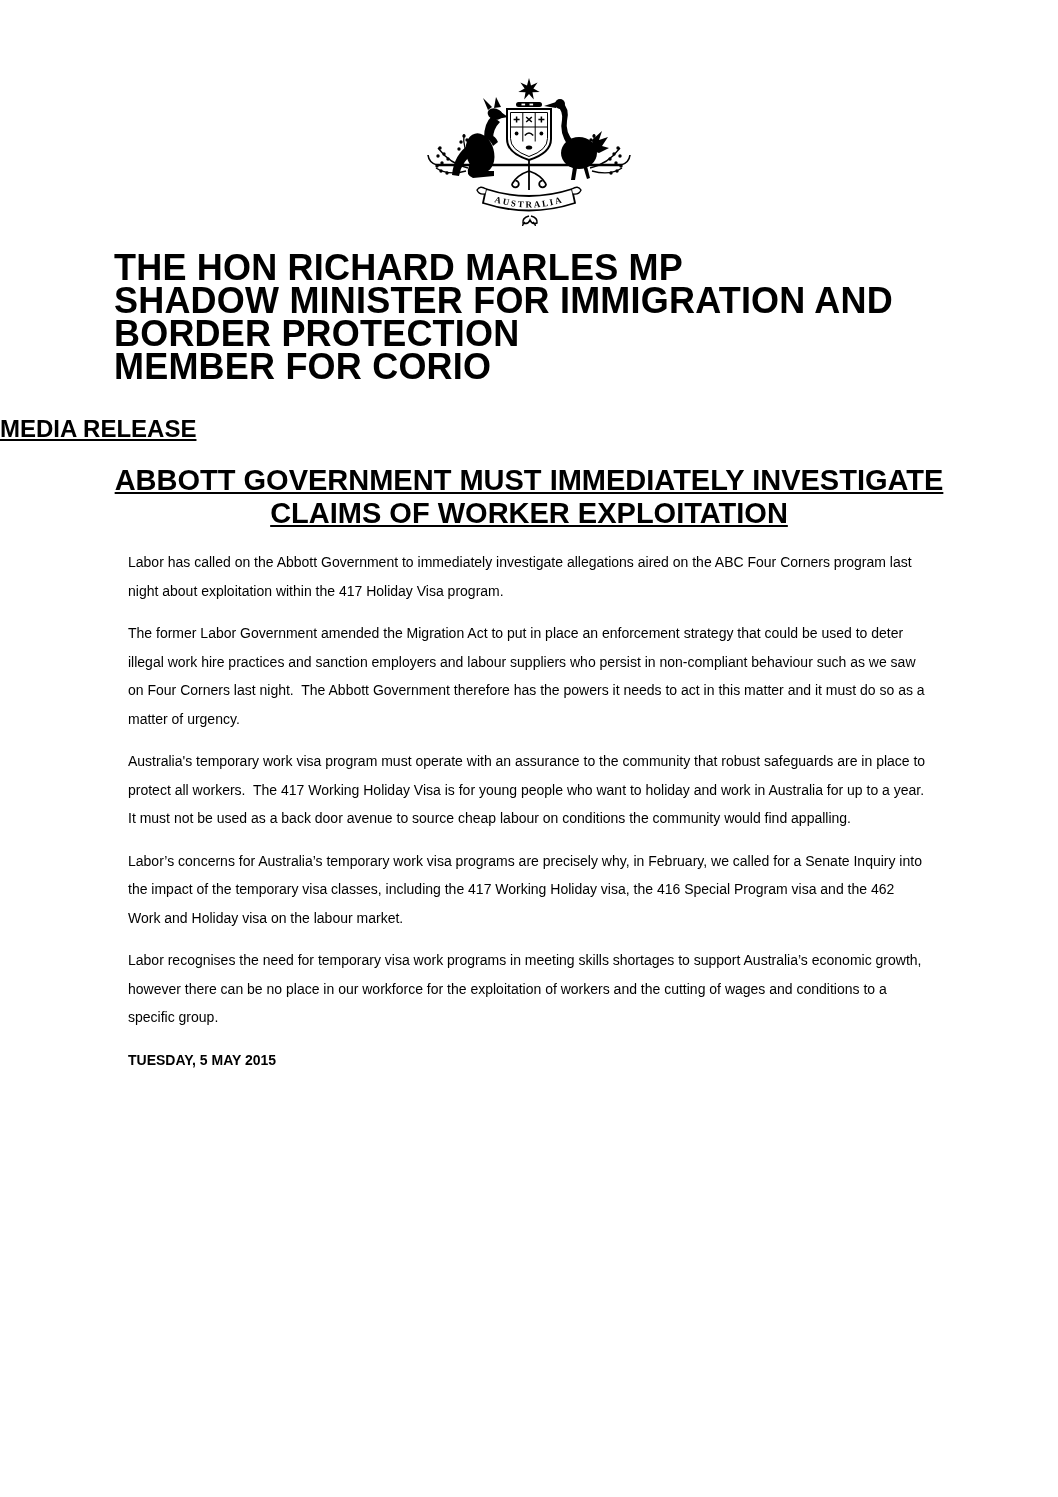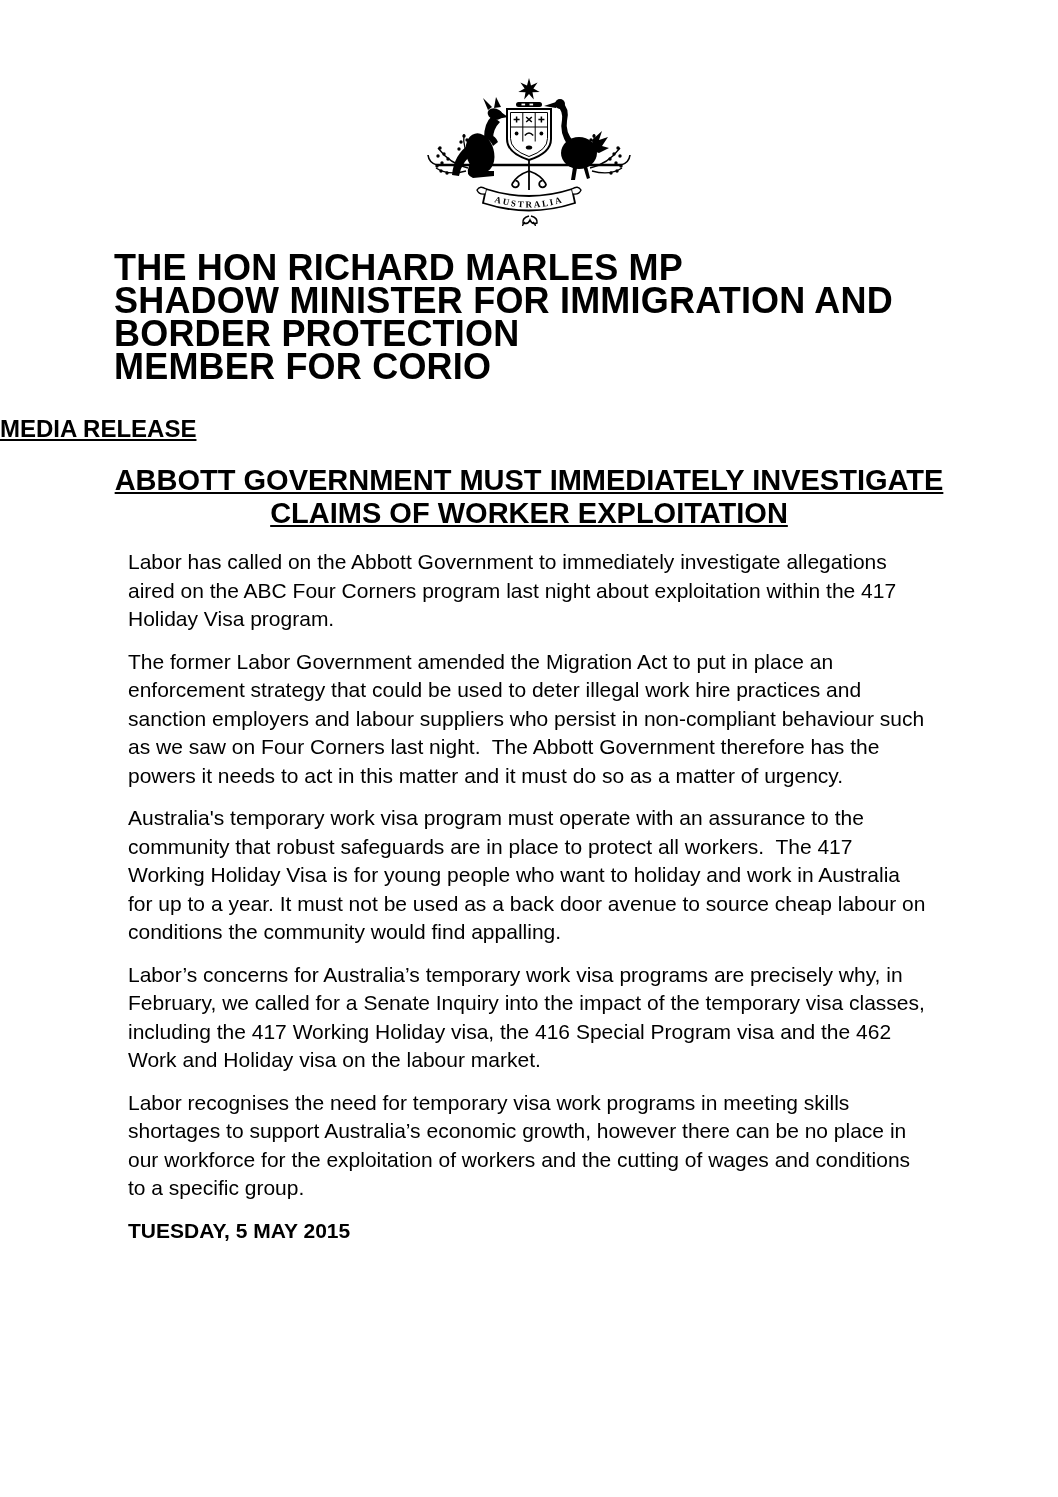--- a/index.html
+++ b/index.html
@@ -39,21 +39,21 @@
     max-width: 830px;
     text-align: center;
     font-weight: bold;
     font-size: 29px;
     line-height: 33px;
     text-decoration: underline;
   }
   .body-text {
     margin: 18px 0 0 128px;
     width: 800px;
-    font-size: 21px;
+    font-size: 14px;
     line-height: 28.5px;
   }
   .body-text p {
     margin: 0 0 14px 0;
     white-space: pre-wrap;
   }
   .date-line {
     font-weight: bold;
   }
   .scroll-text {

